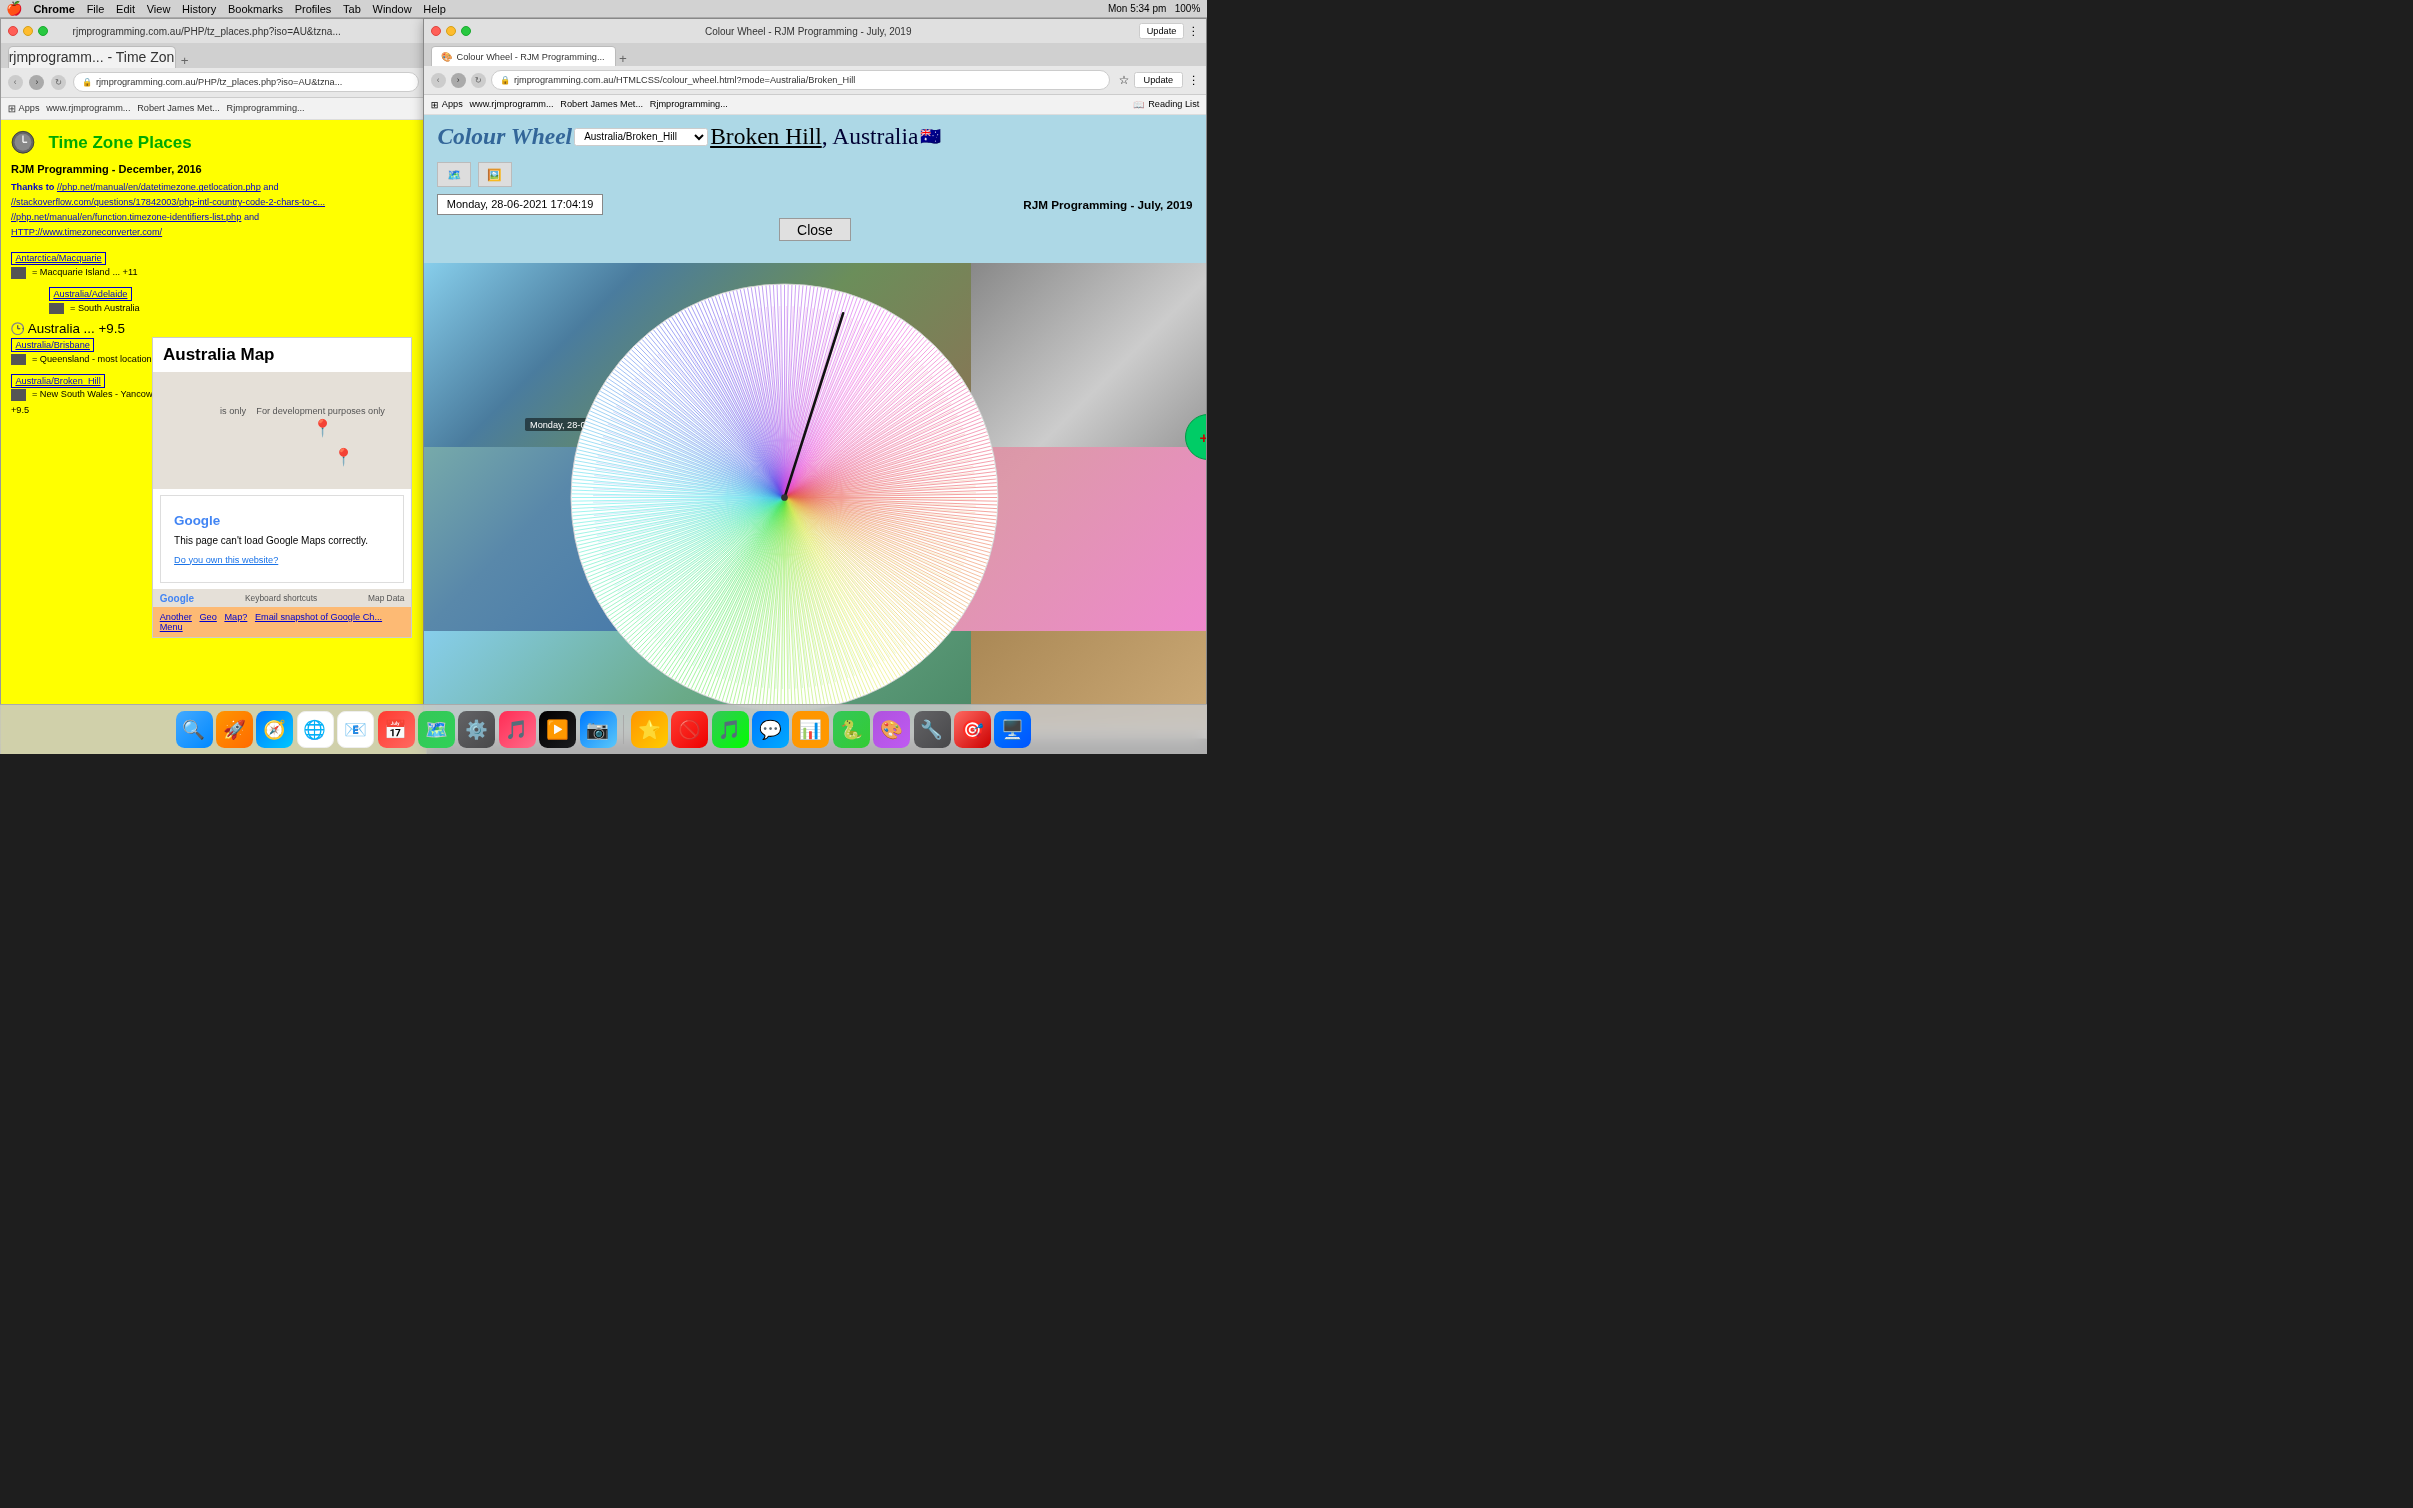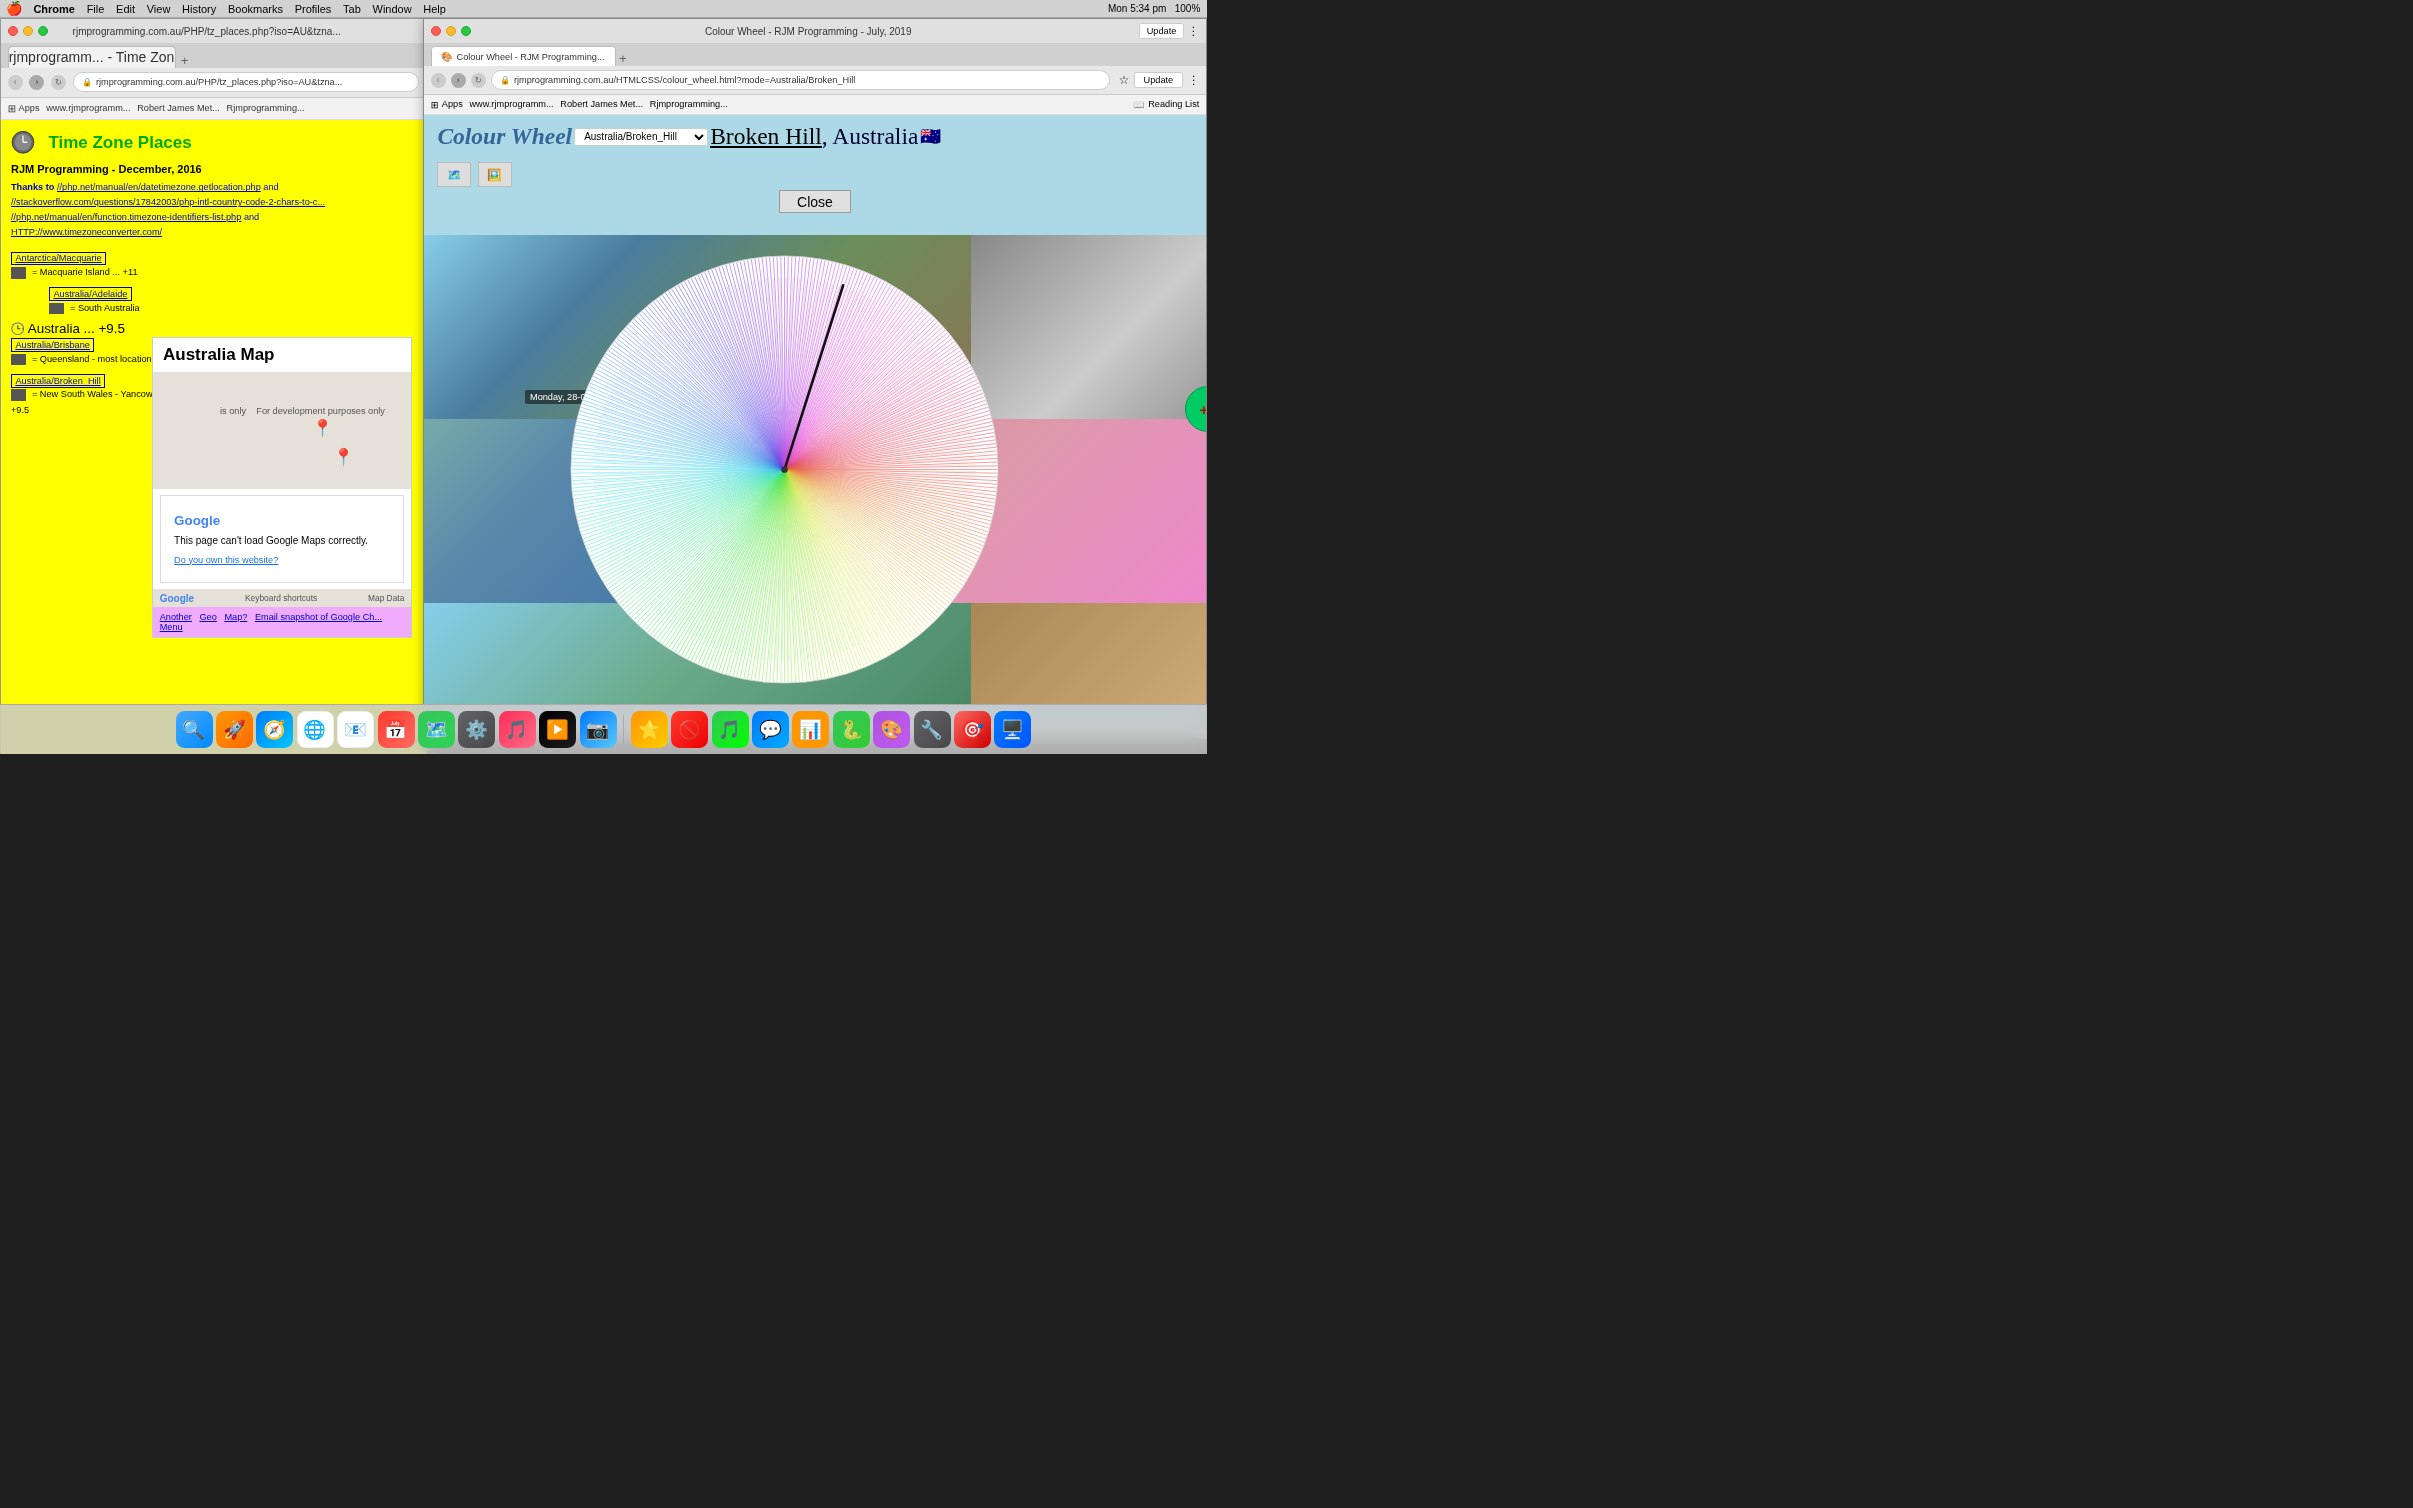--- a/index.html
+++ b/index.html
@@ -121,21 +121,21 @@
       height: 117px; background: #e5e0d8; position: relative; overflow: hidden;
     }
     .map-dev-notice {
       position: absolute; top: 34px; left: 67px;
       font-size: 9.2px; color: #555; white-space: nowrap;
     }
     .map-pin {
       position: absolute; font-size: 17px; color: #c00;
     }
     .map-bottom { background: #e5e0d8; padding: 3.4px 6.7px; font-size: 8.4px; color: #555; display: flex; justify-content: space-between; }
-    .map-links { padding: 5px 6.7px; font-size: 9.2px; background: #f0abfc; }
+    .map-links { padding: 5px 6.7px; font-size: 9.2px; background: #fdba74; }
     .map-links a { color: #0000cc; text-decoration: underline; margin-right: 5px; }
 
     
     .fg-title-bar {
       height: 23.5px; background: #e0e0e0;
       display: flex; align-items: center;
     }
     .fg-title { flex: 1; text-align: center; font-size: 10px; color: #333; }
     .fg-toolbar {
       height: 28.5px; background: #e8e8e8;
@@ -511,20 +511,24 @@
         <span style="color:#000; text-decoration:underline; cursor:pointer;">Broken Hill</span>, Australia
       </div>
       <span class="cw-flag">🇦🇺</span>
     </div>
 
     <div class="cw-info-icons">
       <div class="cw-icon-btn">🗺️</div>
       <div class="cw-icon-btn">🖼️</div>
     </div>
 
+    <div class="cw-datetime">
+      <div style="border:0.8px solid #888; padding:3.4px 8.4px; background:white;">Monday, 28-06-2021 17:04:19</div>
+      <div style="font-size:11.7px; font-weight:bold; color:#000;">RJM Programming - July, 2019</div>
+    </div>
 
     <div style="text-align:center; margin-bottom:5px;">
       <button class="cw-close-btn">Close</button>
     </div>
 
     <div class="cw-canvas-area">
 
       <div class="cw-photos">
         <div class="cw-photo p1"></div>
         <div class="cw-photo p2"></div>

